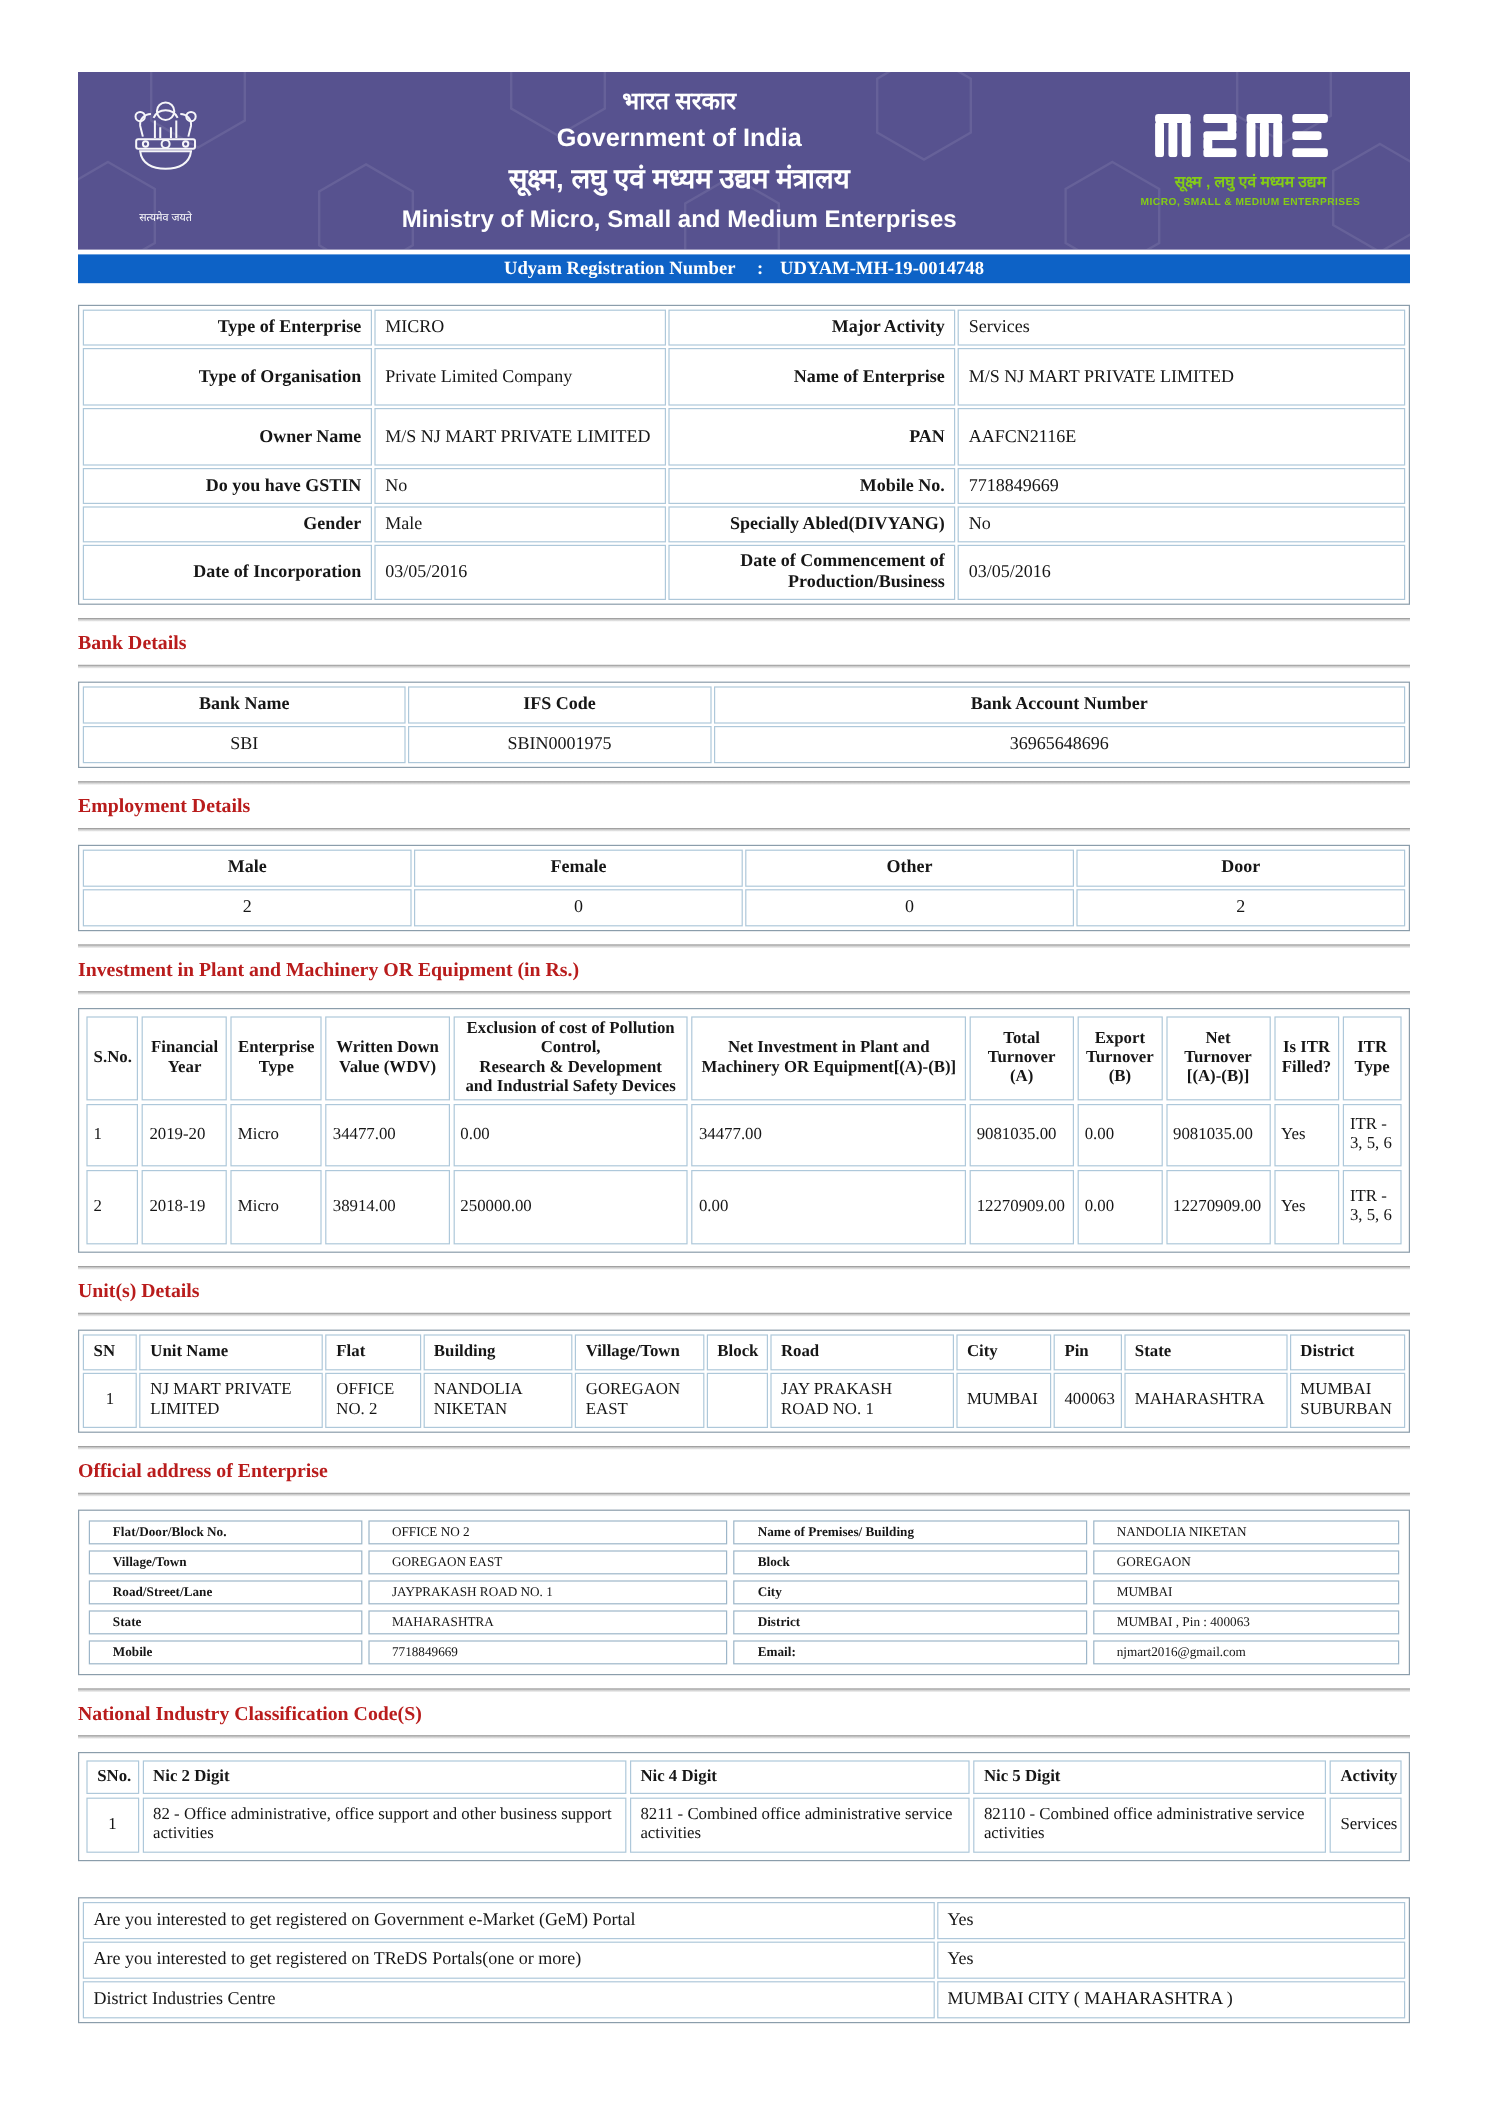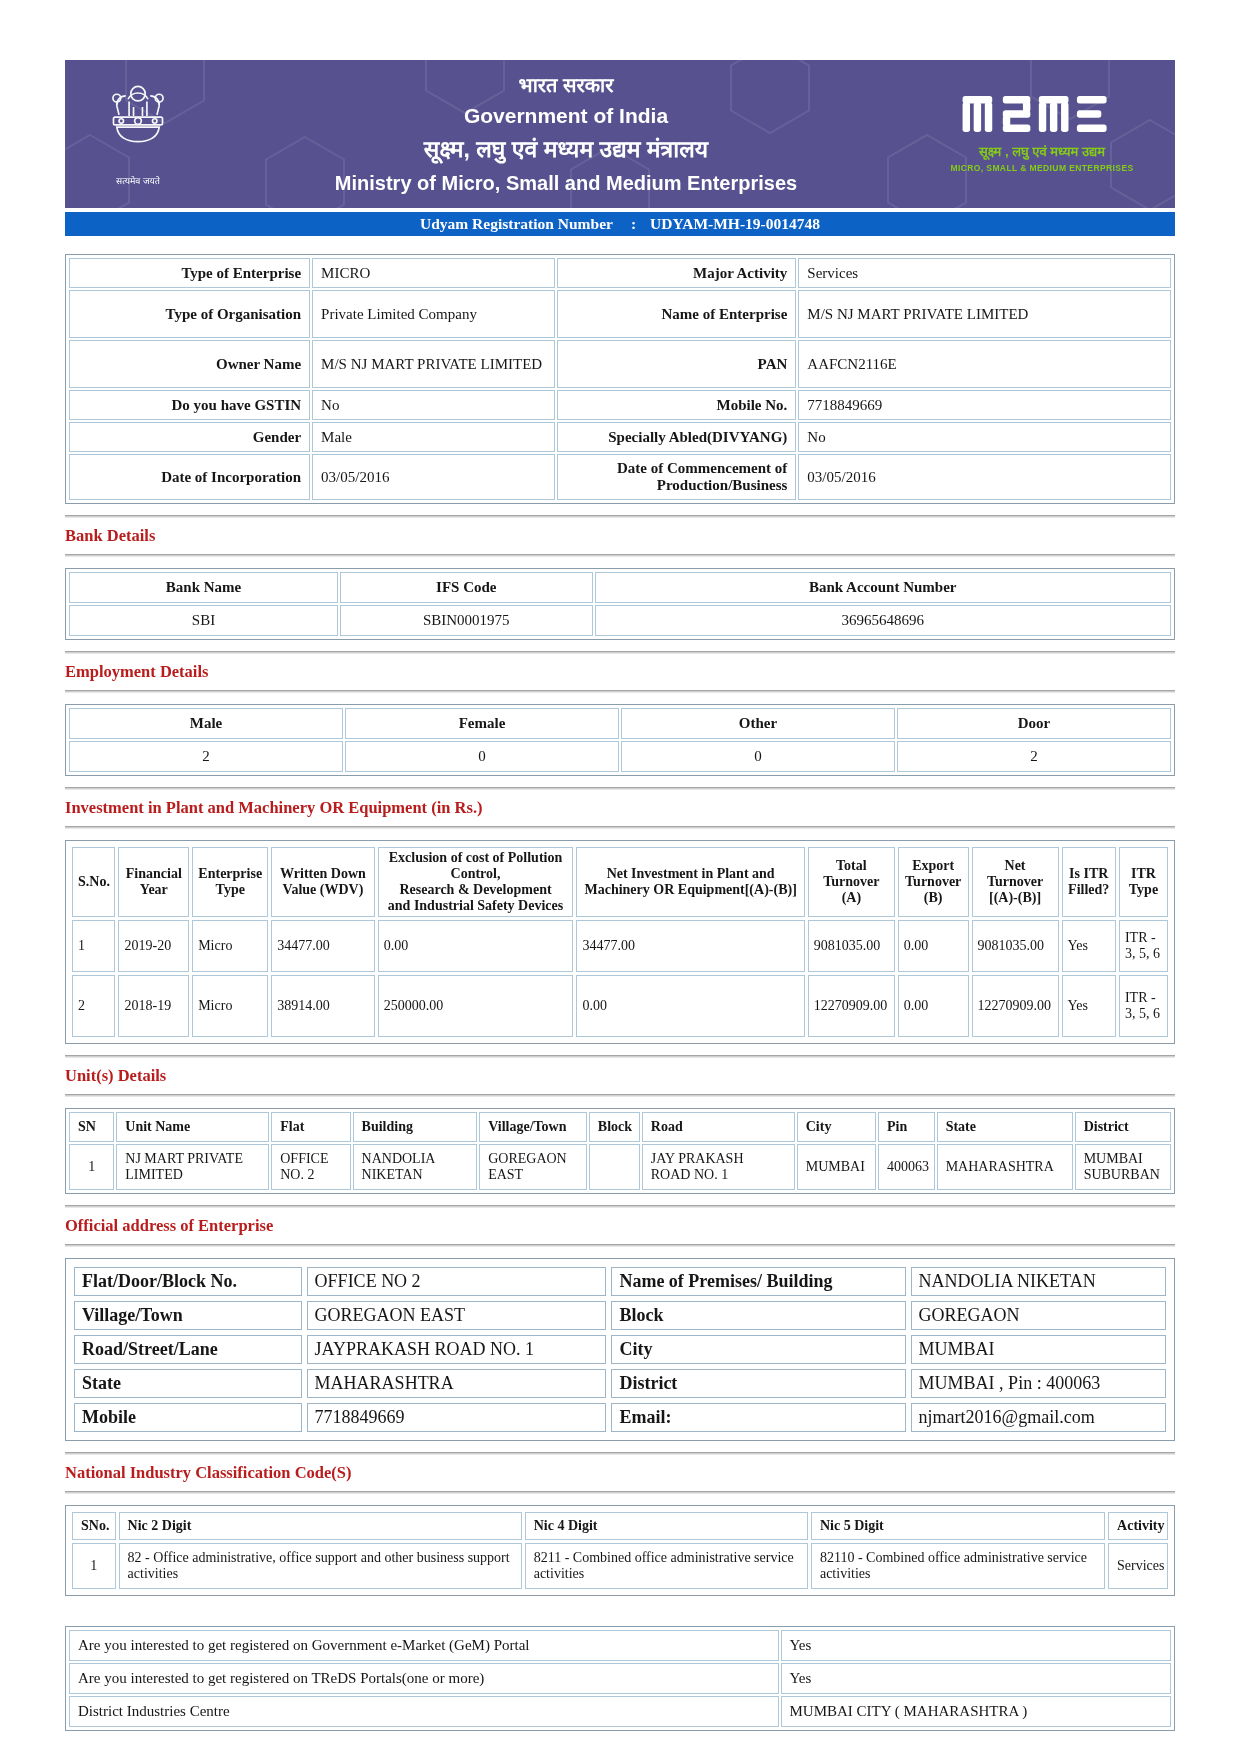--- a/index.html
+++ b/index.html
@@ -36,21 +36,21 @@
   table.grid.sp3 { border-spacing:3px; }
   table.grid.sp5 { border-spacing:5px; }
   .grid td { border:1px solid #aec8da; padding:3px 8px; font-size:15px; vertical-align:middle; overflow:hidden; }
   .lbl  { font-weight:700; text-align:right; }
   .bold { font-weight:700; }
   .ctr  { text-align:center; }
   .top  { vertical-align:top; }
   .small td { font-size:14px; padding:2px 5px; }
   .mid td { font-size:14px; }
   .preline { white-space:pre-line; }
-  .addr td { border:1px solid #9db6c9; padding:3px 7px; font-size:18px;font-family:Liberation Serif, serif; }
+  .addr td { border:1px solid #9db6c9; padding:3px 19px; font-size:11px;font-family:Liberation Serif, serif; }
   
   .sect { margin:11px 0 11px 0; }
   .sect-rule { height:3px; background:linear-gradient(to bottom,#8f8f8f 0,#cccccc 45%,#f3f3f3 100%); }
   h3.sect-title { margin:8px 0; font-size:16.5px; font-weight:700; color:#b91c1c; }
   .mt18 { margin-top:18px; }
   .mt16 { margin-top:30px; }
 </style>
 </head>
 <body>
 

